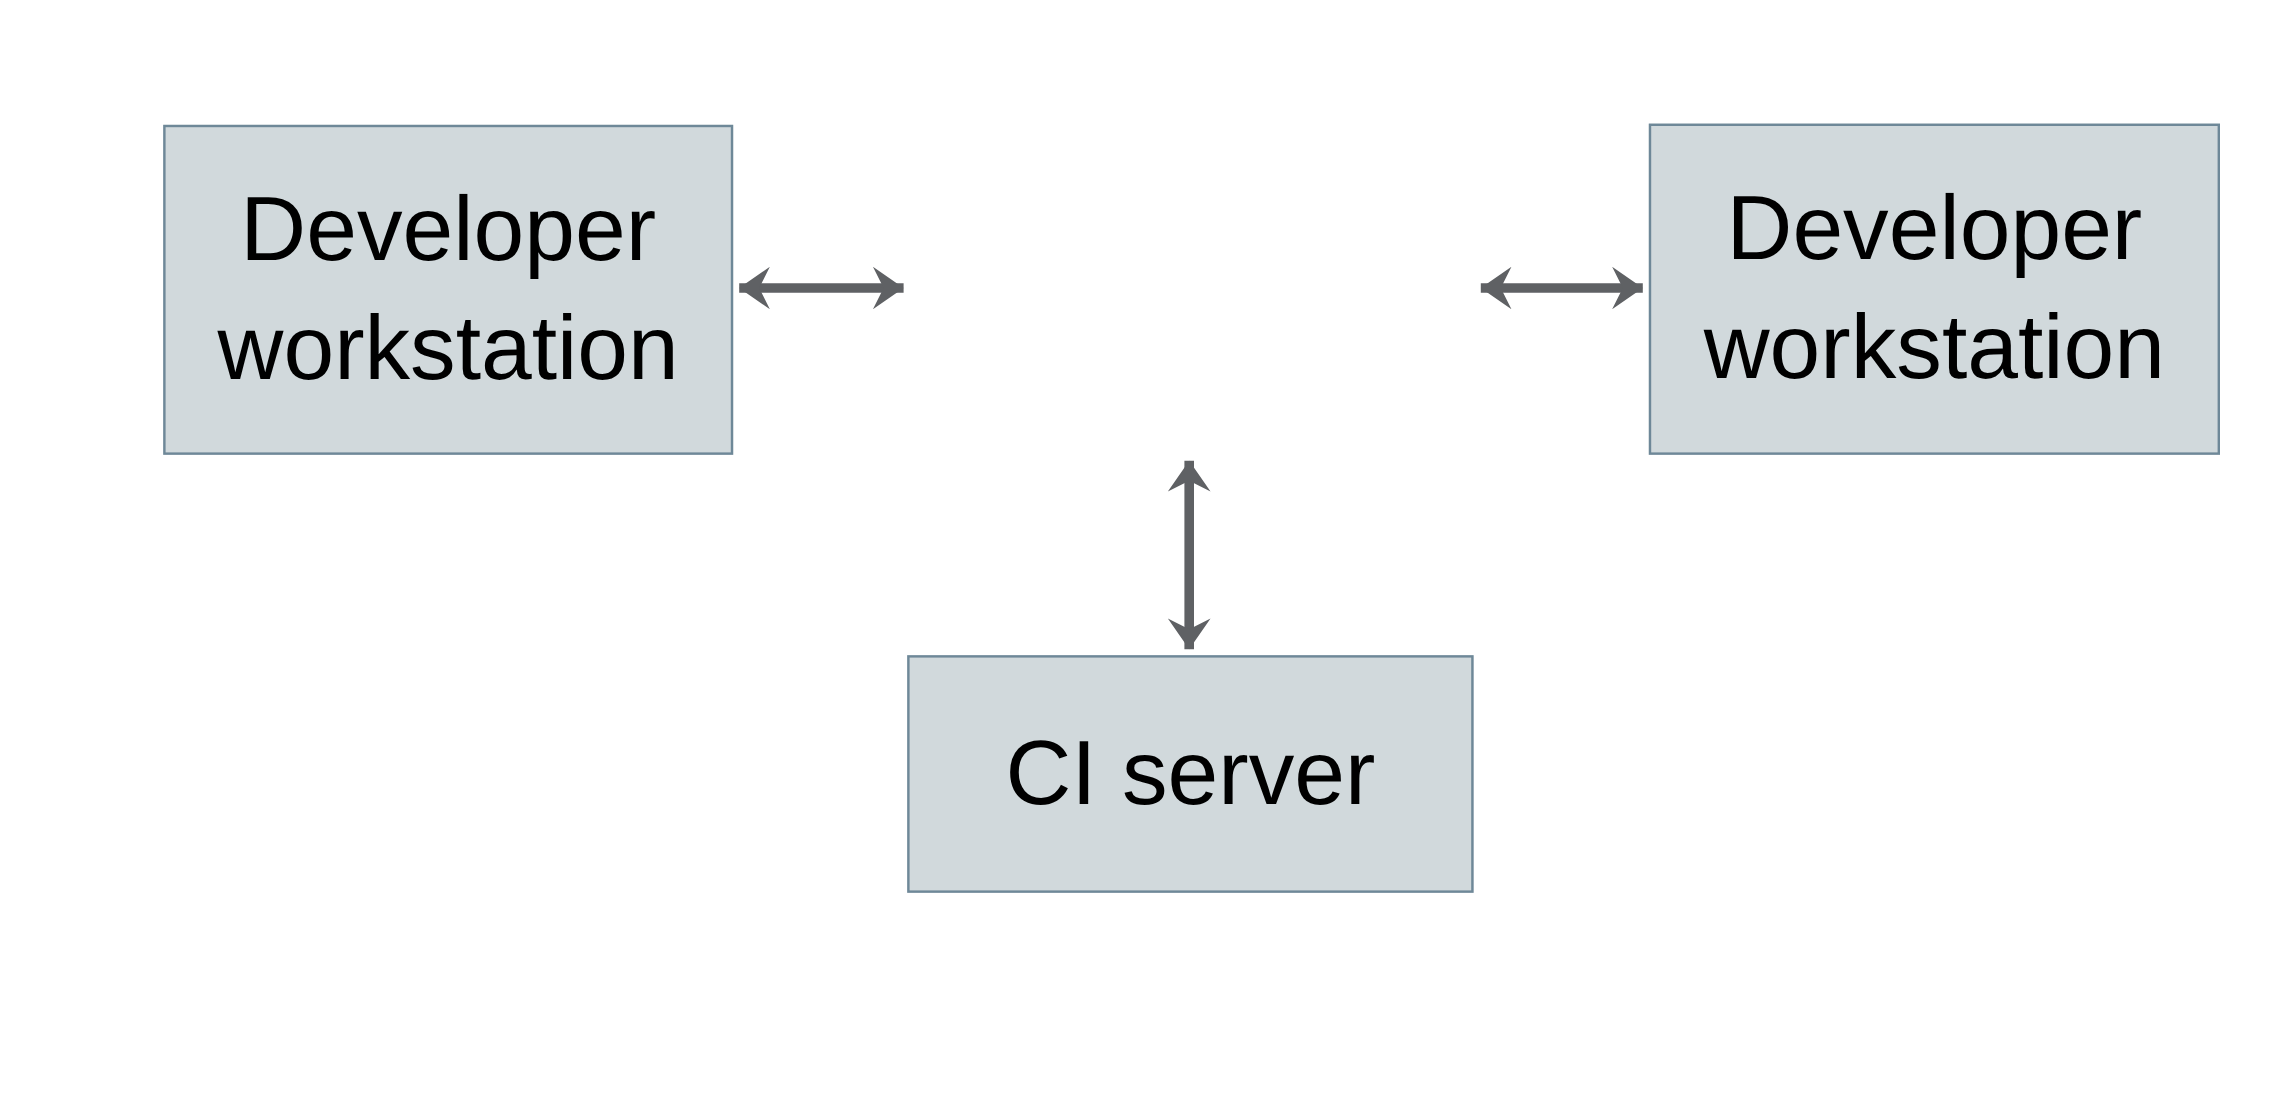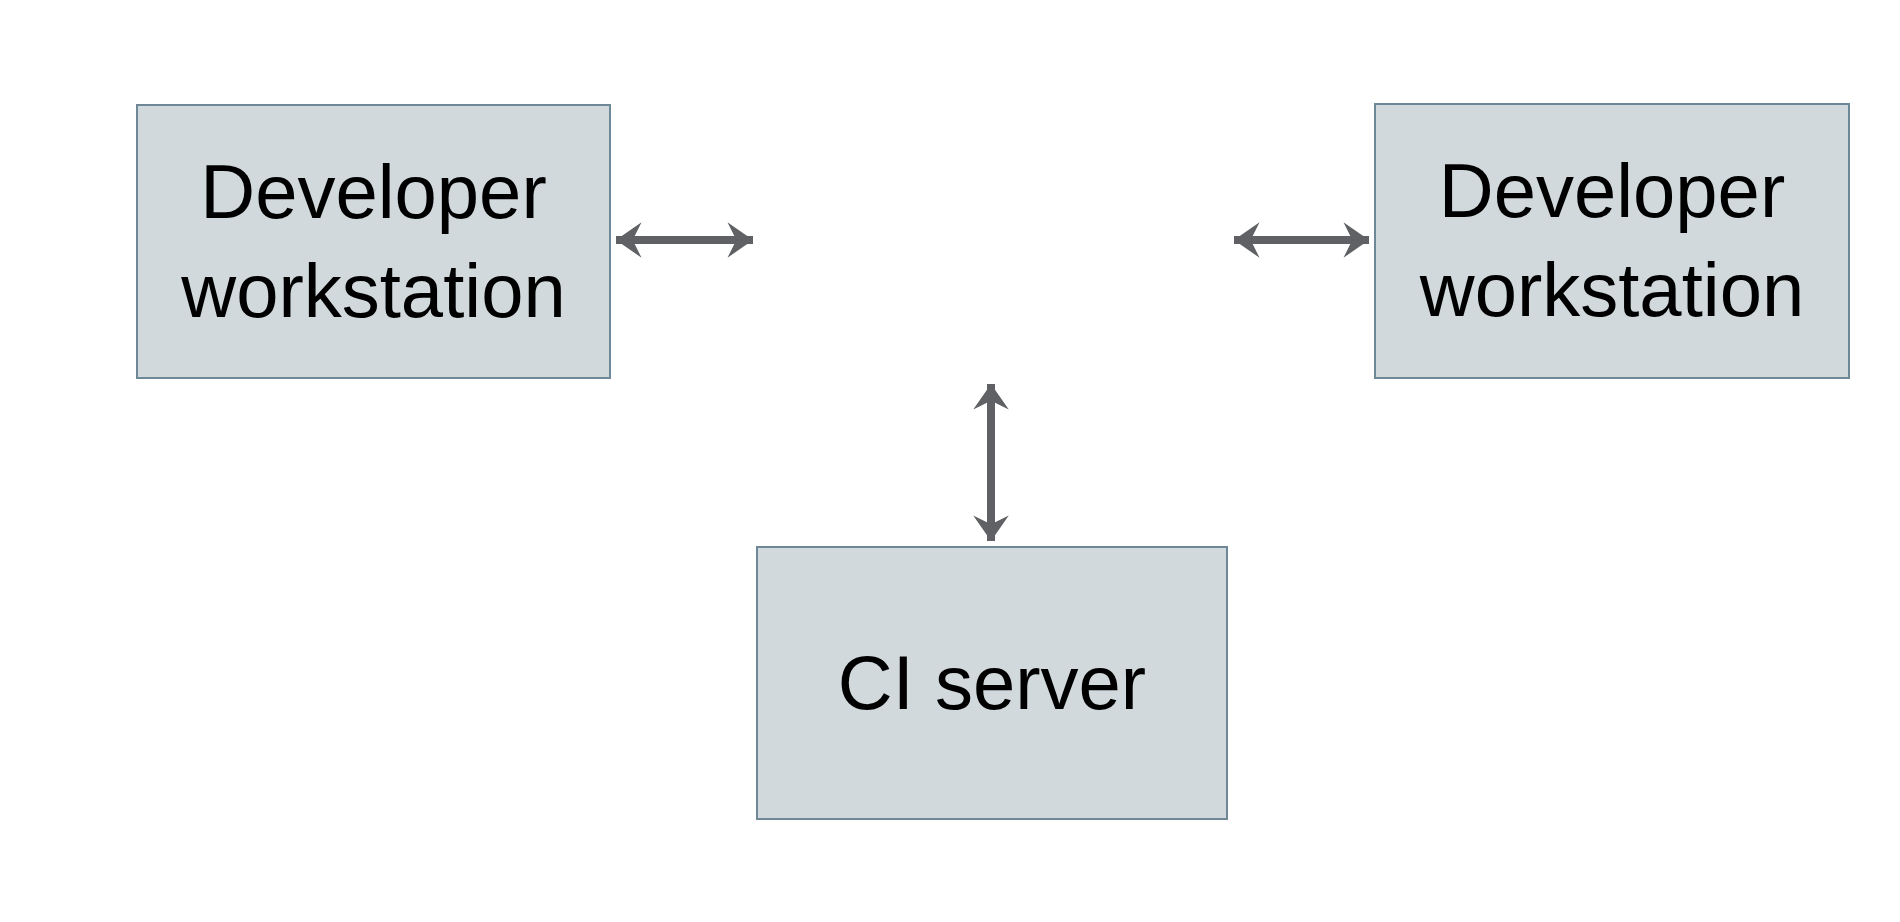--- a/index.html
+++ b/index.html
@@ -33,21 +33,21 @@
     font-size: 76px;
     line-height: 1.3;
     color: var(--text-color);
     white-space: pre-line;
     letter-spacing: 0px;
   }
   
   #node-dev-left      { left: 88px;   top: 104px; width: 475px; height: 275px; }
   #node-shared-cache  { left: 710px;  top: 104px; width: 471px; height: 275px; }
   #node-dev-right     { left: 1326px; top: 103px; width: 476px; height: 276px; }
-  #node-ci-server     { left: 708px;  top: 546px; width: 472px; height: 274px; }
+  #node-ci-server     { left: 708px;  top: 546px; width: 472px; height: 198px; }
 
   .edges-layer {
     position: absolute;
     left: 0; top: 0;
     width: 1900px; height: 922px;
     pointer-events: none;
   }
   .edge {
     stroke: var(--arrow-color);
     stroke-width: 8;

